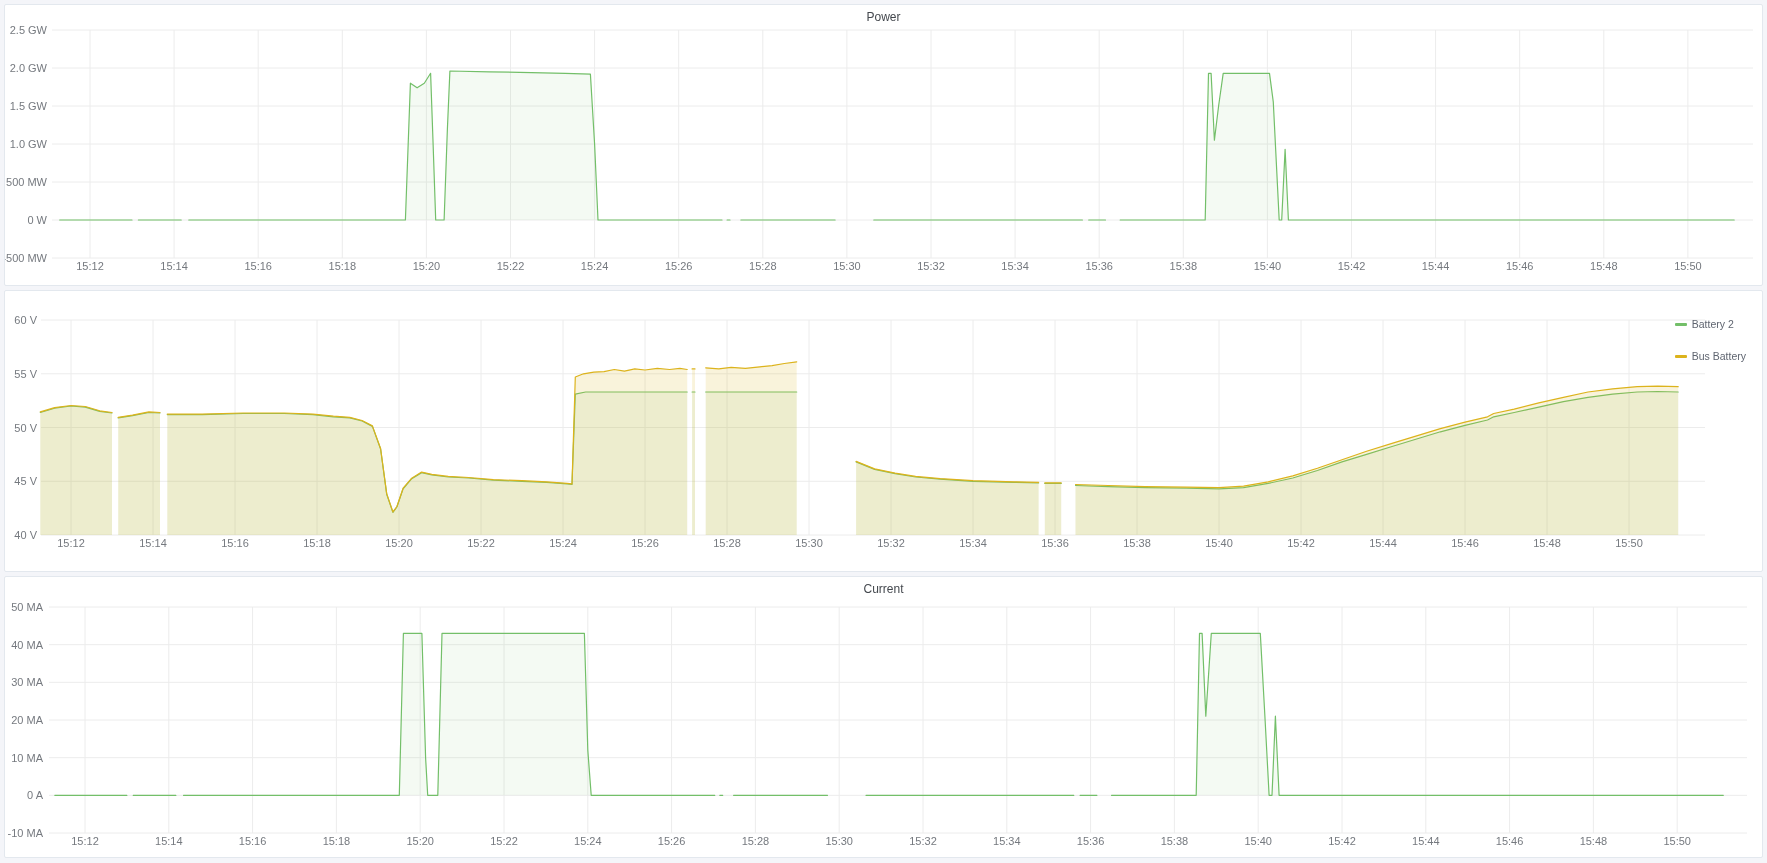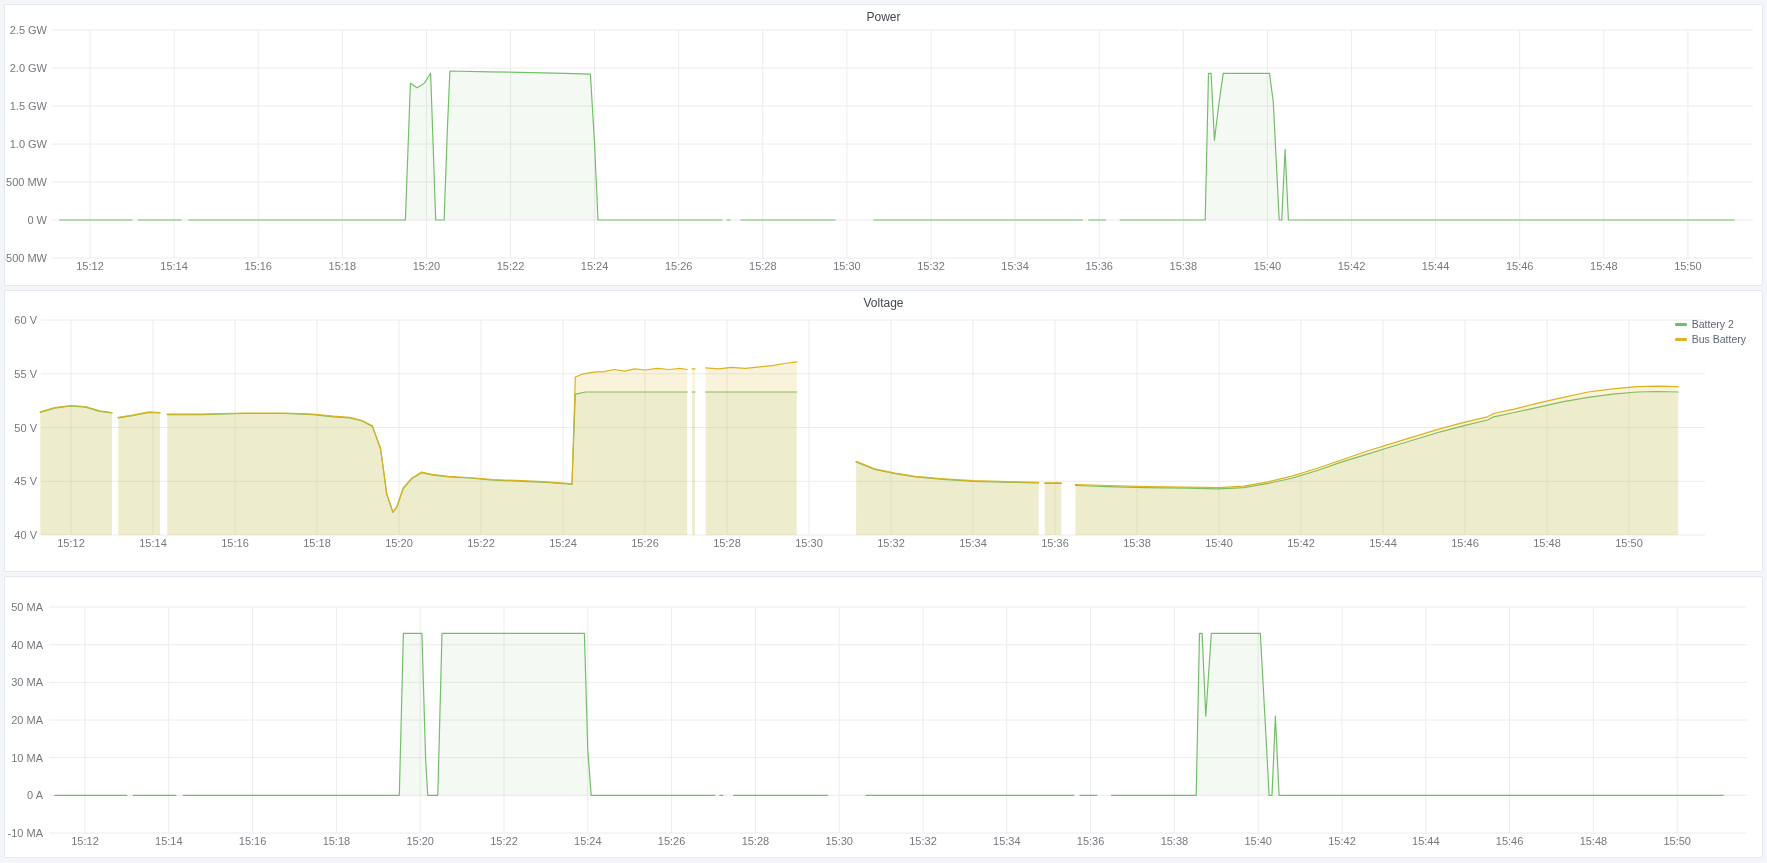--- a/index.html
+++ b/index.html
@@ -23,21 +23,21 @@
     position:absolute;top:5px;left:0;right:0;
     text-align:center;
     font-size:12px;font-weight:500;color:#44484e;
     cursor:pointer;
     z-index:2;
   }
   .chart-svg{position:absolute;top:0;left:0;}
   .chart-svg text{font-family:"Liberation Sans",sans-serif;}
   .legend{
     position:absolute;top:26px;right:16px;
-    display:flex;flex-direction:column;gap:1px;
+    display:flex;flex-direction:column;gap:18px;
     z-index:3;
   }
   .legend-item{
     display:flex;align-items:center;gap:5px;
     font-size:10.5px;color:#5f6570;
     cursor:pointer;line-height:14px;
   }
   .legend-swatch{display:inline-block;width:12px;height:3px;border-radius:1px;}
 </style>
 </head>
@@ -119,21 +119,20 @@
           <path d="M868.8 215.0 L1077.4 215.0 " fill="none" stroke="#73bf69" stroke-width="1.2" stroke-linejoin="round" stroke-linecap="round"></path>
           <path d="M1083.7 215.0 L1100.5 215.0 L1100.5 215.0 L1083.7 215.0 Z" fill="rgba(115,191,105,0.08)" stroke="none"></path>
           <path d="M1083.7 215.0 L1100.5 215.0 " fill="none" stroke="#73bf69" stroke-width="1.2" stroke-linejoin="round" stroke-linecap="round"></path>
           <path d="M1115.2 215.0 L1200.2 215.0 L1203.5 68.3 L1206.1 68.3 L1209.4 135.2 L1213.6 101.0 L1218.2 68.3 L1264.5 68.3 L1268.3 97.2 L1274.2 215.0 L1276.7 215.0 L1280.1 144.3 L1283.4 215.0 L1729.2 215.0 L1729.2 215.0 L1115.2 215.0 Z" fill="rgba(115,191,105,0.08)" stroke="none"></path>
           <path d="M1115.2 215.0 L1200.2 215.0 L1203.5 68.3 L1206.1 68.3 L1209.4 135.2 L1213.6 101.0 L1218.2 68.3 L1264.5 68.3 L1268.3 97.2 L1274.2 215.0 L1276.7 215.0 L1280.1 144.3 L1283.4 215.0 L1729.2 215.0 " fill="none" stroke="#73bf69" stroke-width="1.2" stroke-linejoin="round" stroke-linecap="round"></path>
         </g>
       </svg>
   </div>
 
   <div class="panel">
-    <div class="panel-title">Voltage</div>
     <svg id="chart-1" class="chart-svg" width="1757" height="280" viewBox="0 0 1757 280">
         <g font-size="11" fill="#75797f">
           <line x1="36" x2="1700" y1="29" y2="29" stroke="#ececec"></line>
           <text x="32" y="33" text-anchor="end">60 V</text>
           <line x1="36" x2="1700" y1="82.75" y2="82.75" stroke="#ececec"></line>
           <text x="32" y="86.75" text-anchor="end">55 V</text>
           <line x1="36" x2="1700" y1="136.5" y2="136.5" stroke="#ececec"></line>
           <text x="32" y="140.5" text-anchor="end">50 V</text>
           <line x1="36" x2="1700" y1="190.25" y2="190.25" stroke="#ececec"></line>
           <text x="32" y="194.25" text-anchor="end">45 V</text>
@@ -223,20 +222,21 @@
           <span>Battery 2</span>
         </div>
         <div class="legend-item">
           <span class="legend-swatch" style="background: rgb(220, 179, 28);"></span>
           <span>Bus Battery</span>
         </div>
       </div>
   </div>
 
   <div class="panel">
+    <div class="panel-title">Current</div>
     <svg id="chart-2" class="chart-svg" width="1757" height="280" viewBox="0 0 1757 280">
         <g font-size="11" fill="#75797f">
           <line x1="44" x2="1742" y1="30" y2="30" stroke="#ececec"></line>
           <text x="38" y="34" text-anchor="end">50 MA</text>
           <line x1="44" x2="1742" y1="67.66666666666666" y2="67.66666666666666" stroke="#ececec"></line>
           <text x="38" y="71.66666666666666" text-anchor="end">40 MA</text>
           <line x1="44" x2="1742" y1="105.33333333333333" y2="105.33333333333333" stroke="#ececec"></line>
           <text x="38" y="109.33333333333333" text-anchor="end">30 MA</text>
           <line x1="44" x2="1742" y1="143" y2="143" stroke="#ececec"></line>
           <text x="38" y="147" text-anchor="end">20 MA</text>

